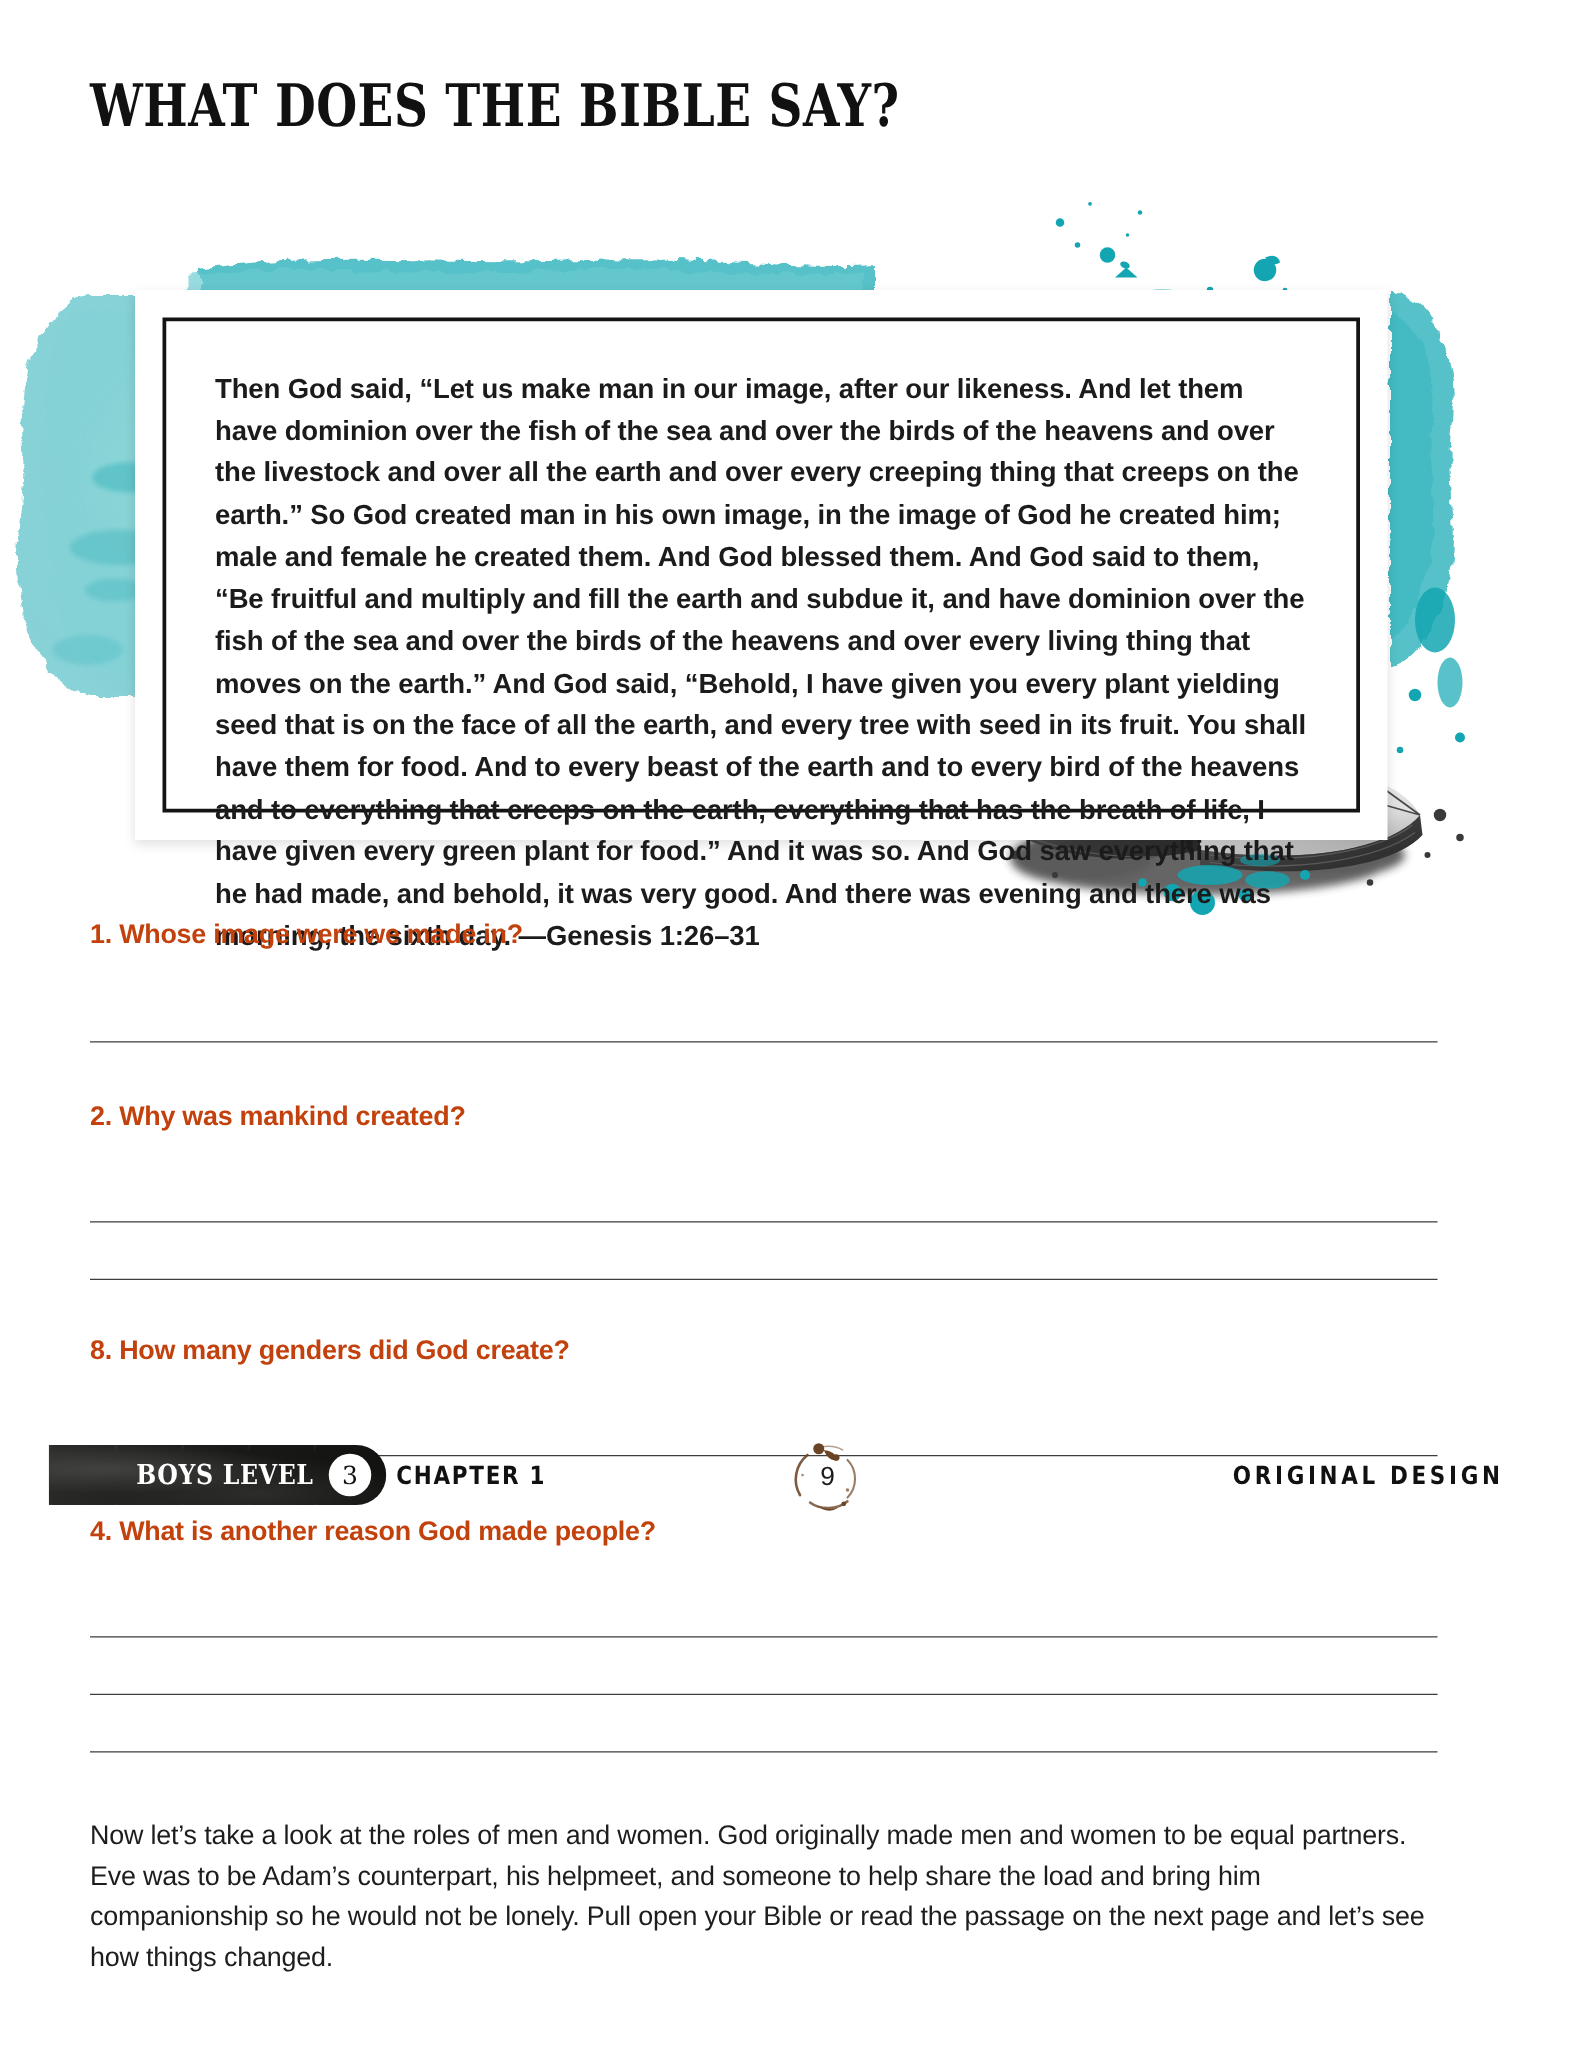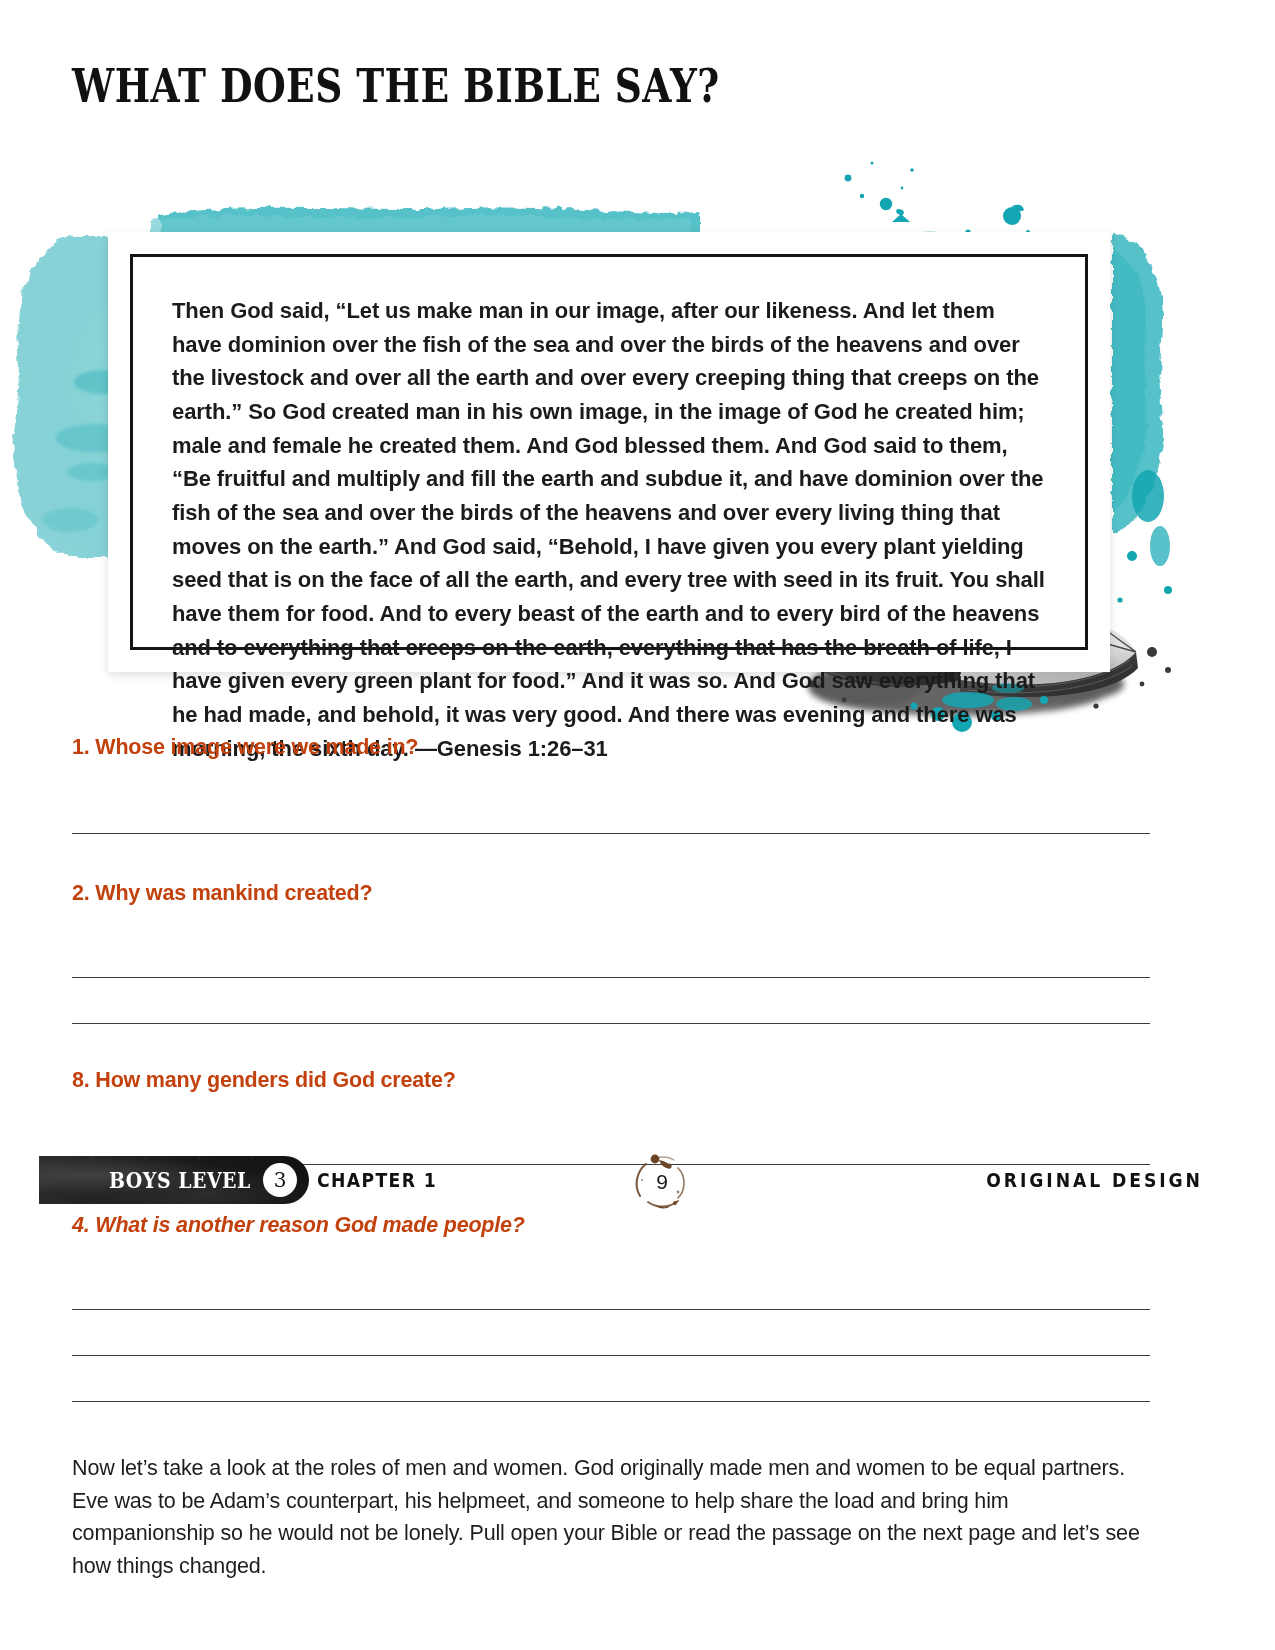--- a/index.html
+++ b/index.html
@@ -126,21 +126,21 @@
     margin: 0;
   }
 
   .block-q1 { margin-top: 0; }
   .q1-lines { margin-top: 28px; }
   .block-q2 { margin-top: 47px; }
   .q2-lines { margin-top: 26px; }
   .block-q3 { margin-top: 44px; }
   .q3-lines { margin-top: 26px; }
   .para-isaiah { margin-top: 50px; }
-  .block-q4 { margin-top: 48px; font-style: italic; }
+  .block-q4 { margin-top: 48px; }
   .q4-lines { margin-top: 26px; }
   .para-closing { margin-top: 50px; }
 
   
   .footer {
     position: absolute;
     left: 5px;
     right: 0;
     bottom: 56px;
     height: 66px;

